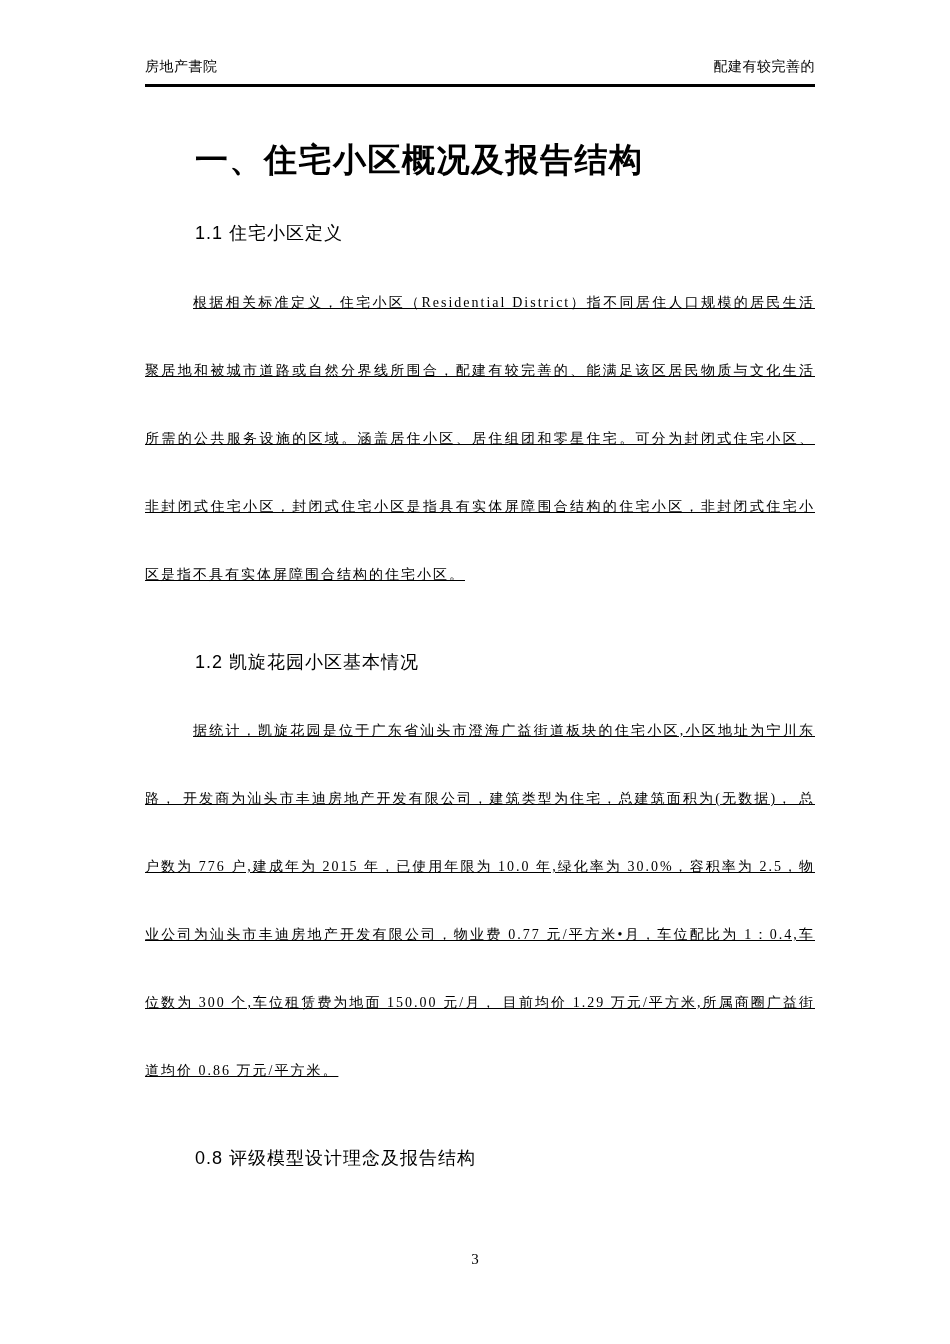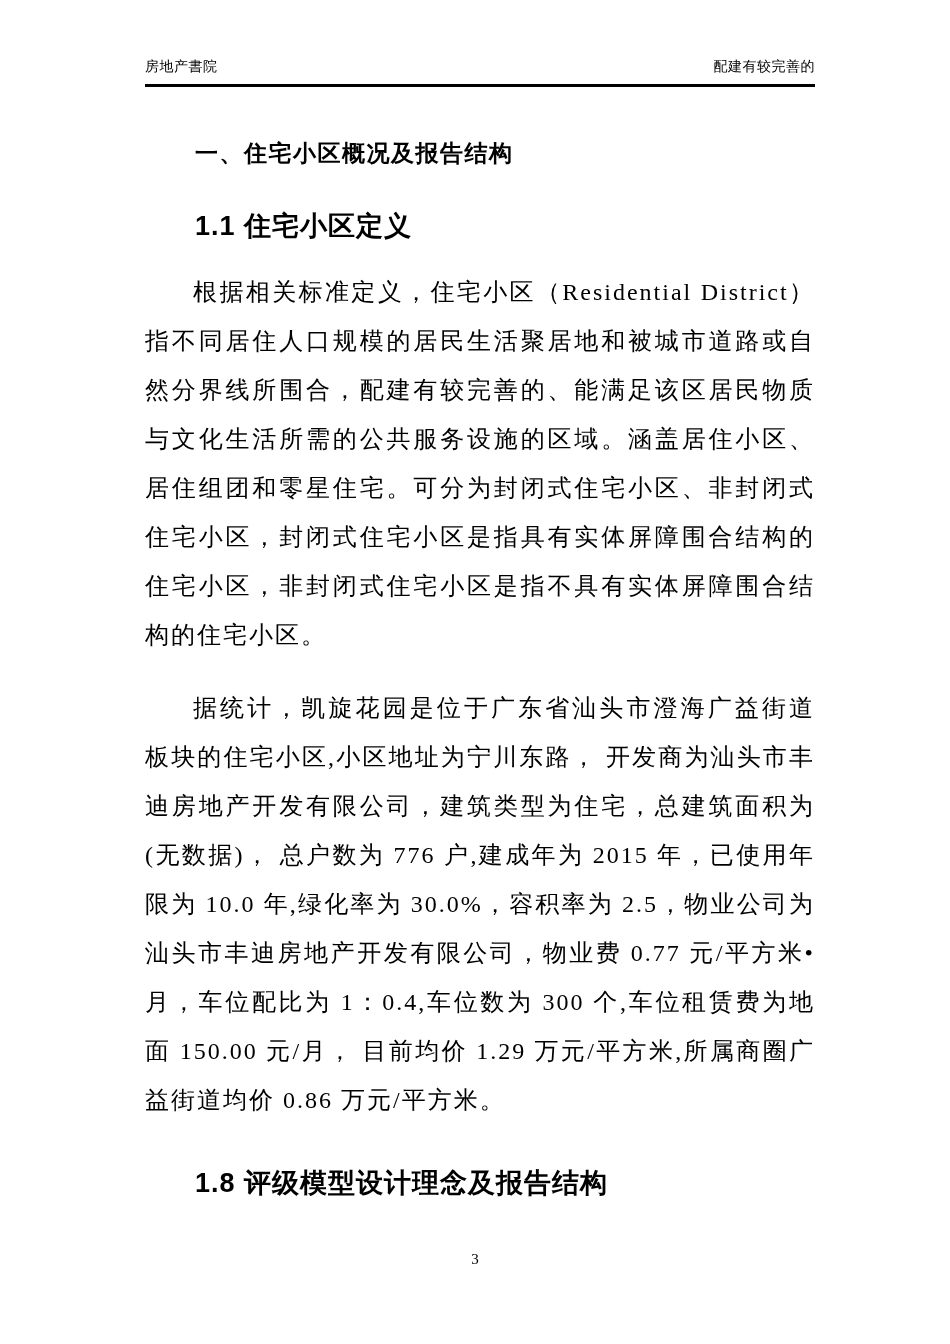--- a/index.html
+++ b/index.html
@@ -32,43 +32,44 @@
     font-size: 14px;
     letter-spacing: 0.5px;
     font-family: "Liberation Serif", "DejaVu Serif", serif;
   }
   .main-heading {
     margin: 52px 0 0 0;
     padding: 0;
     text-indent: 50px;
     font-family: "Liberation Sans", "DejaVu Sans", sans-serif;
     font-weight: bold;
-    font-size: 23px;
+    font-size: 33px;
     letter-spacing: 1.5px;
     line-height: 1.25;
   }
   .section-heading {
     margin: 42px 0 0 0;
     padding: 0;
     text-indent: 50px;
     font-family: "Liberation Sans", "DejaVu Sans", sans-serif;
-    font-weight: bold;
-    font-size: 27px;
+    font-weight: normal;
+    font-size: 18px;
     letter-spacing: 1px;
     line-height: 1.25;
   }
   .body-para {
     margin: 24px 0 0 0;
     padding: 0;
-    font-size: 24px;
-    line-height: 49px;
+    font-size: 14px;
+    line-height: 68px;
     letter-spacing: 2px;
     text-align: justify;
     text-justify: inter-character;
     word-break: break-all;
+    text-decoration: underline;
   }
   .body-para.indent {
     text-indent: 48px;
   }
   .body-para.no-indent {
     text-indent: 0;
   }
   .page-footer {
     position: absolute;
     left: 0;
@@ -91,25 +92,26 @@
   <main>
 
     <h1 class="main-heading">一、住宅小区概况及报告结构</h1>
 
     <section>
       <h2 class="section-heading">1.1 住宅小区定义</h2>
       <p class="body-para indent">根据相关标准定义，住宅小区（Residential District）指不同居住人口规模的居民生活聚居地和被城市道路或自然分界线所围合，配建有较完善的、能满足该区居民物质与文化生活所需的公共服务设施的区域。涵盖居住小区、居住组团和零星住宅。可分为封闭式住宅小区、非封闭式住宅小区，封闭式住宅小区是指具有实体屏障围合结构的住宅小区，非封闭式住宅小区是指不具有实体屏障围合结构的住宅小区。</p>
     </section>
 
     <section>
+      <h2 class="section-heading">1.2 凯旋花园小区基本情况</h2>
       <p class="body-para indent">据统计，凯旋花园是位于广东省汕头市澄海广益街道板块的住宅小区,小区地址为宁川东路， 开发商为汕头市丰迪房地产开发有限公司，建筑类型为住宅，总建筑面积为(无数据)， 总户数为 776 户,建成年为 2015 年，已使用年限为 10.0 年,绿化率为 30.0%，容积率为 2.5，物业公司为汕头市丰迪房地产开发有限公司，物业费 0.77 元/平方米•月，车位配比为 1：0.4,车位数为 300 个,车位租赁费为地面 150.00 元/月， 目前均价 1.29 万元/平方米,所属商圈广益街道均价 0.86 万元/平方米。</p>
     </section>
 
     <section>
-      <h2 class="section-heading">1.8 评级模型设计理念及报告结构</h2>
+      <h2 class="section-heading">0.8 评级模型设计理念及报告结构</h2>
     </section>
 
   </main>
 
   <footer class="page-footer">
     <span>3</span>
   </footer>
 
 </div>
 

